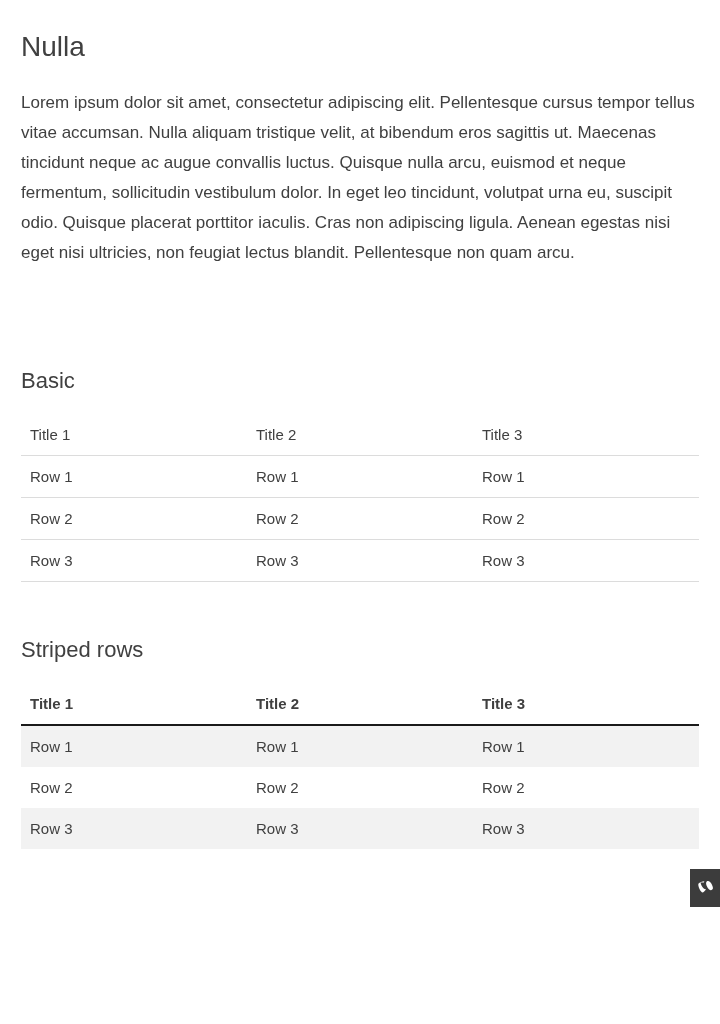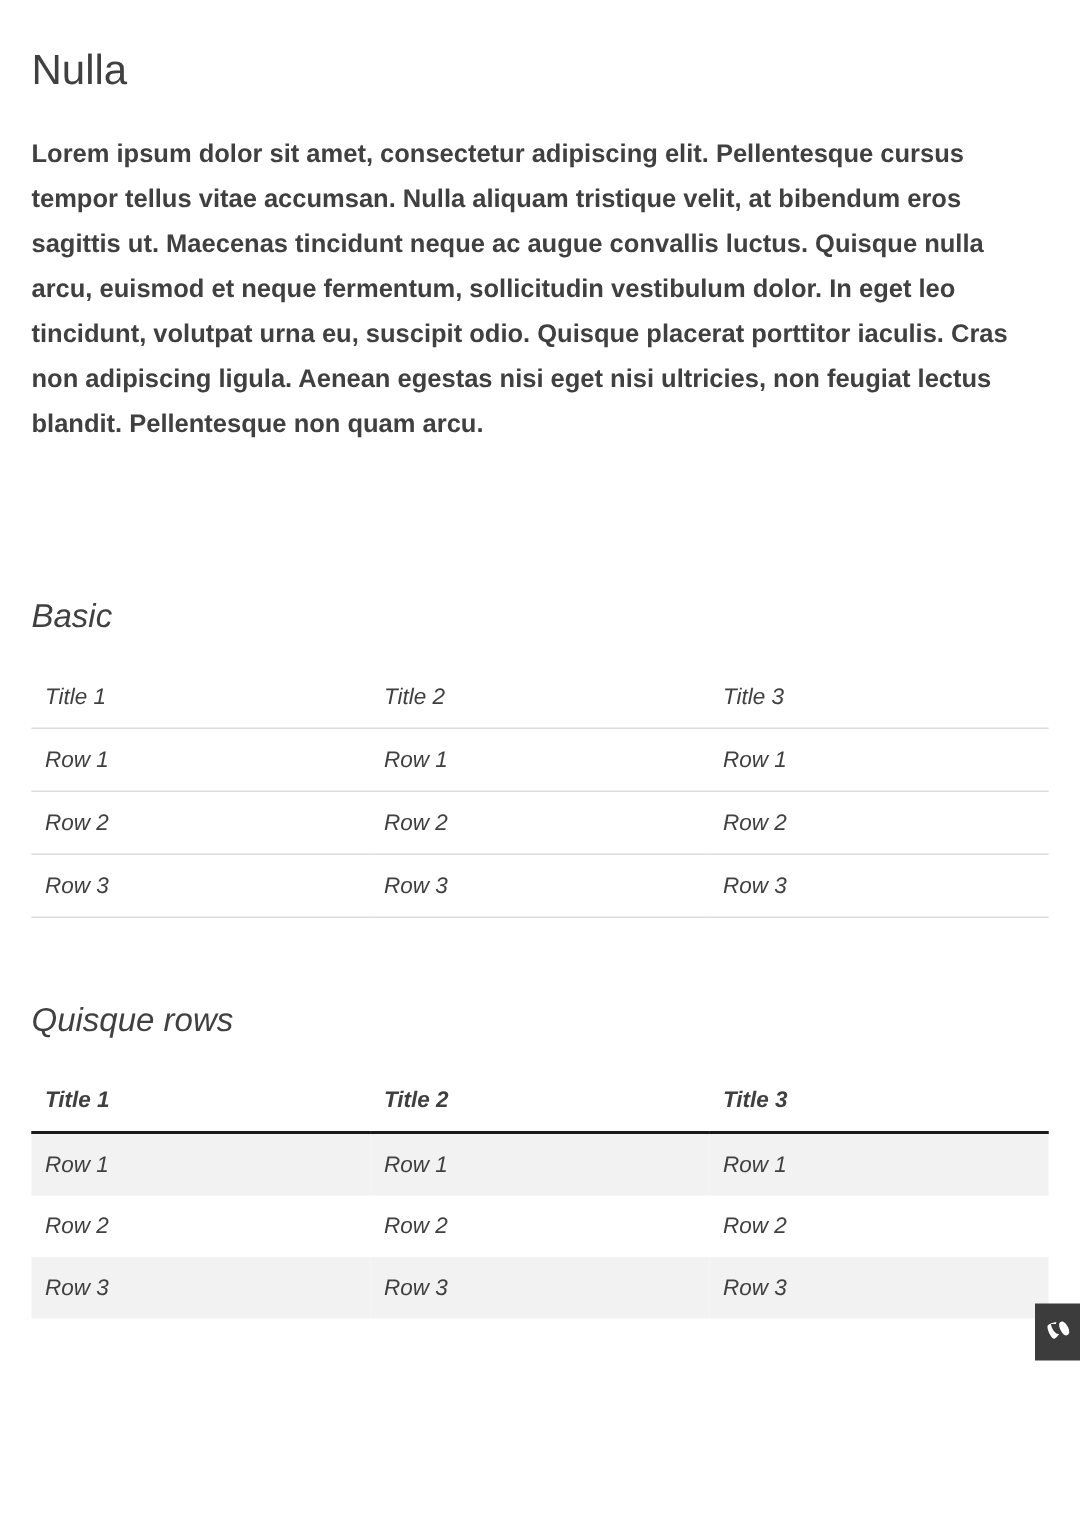--- a/index.html
+++ b/index.html
@@ -11,25 +11,25 @@
     color: #404040;
     -webkit-font-smoothing: antialiased;
   }
   .content { padding: 0 21px; }
 
   h1.page-title {
     font-size: 28px; font-weight: 300; line-height: 1.2;
     margin: 30px 0 24px 0; color: #404040;
   }
   p.intro {
-    font-size: 17px; font-weight: 700; line-height: 30px;
+    font-size: 17px; font-weight: 400; line-height: 30px;
     margin: 0 0 100px 0; color: #404040;
   }
 
-  .section { margin-top: 55px; font-style: italic; }
+  .section { margin-top: 55px; }
   .section:first-of-type { margin-top: 0; }
   h2.section-heading {
     font-size: 22px; font-weight: 300; line-height: 1.2;
     margin: 0 0 20px 0; color: #404040;
   }
 
   table.demo-table {
     width: 100%;
     border-collapse: collapse;
     font-size: 15px;
@@ -100,21 +100,21 @@
             </tr>
             <tr>
               <td>Row 3</td>
               <td>Row 3</td>
               <td>Row 3</td>
             </tr>
           </tbody>
         </table>
       </section>
       <section class="section">
-        <h2 class="section-heading">Quisque rows</h2>
+        <h2 class="section-heading">Striped rows</h2>
         <table class="demo-table style-striped">
           <thead>
             <tr>
               <th>Title 1</th>
               <th>Title 2</th>
               <th>Title 3</th>
             </tr>
           </thead>
           <tbody>
             <tr>

